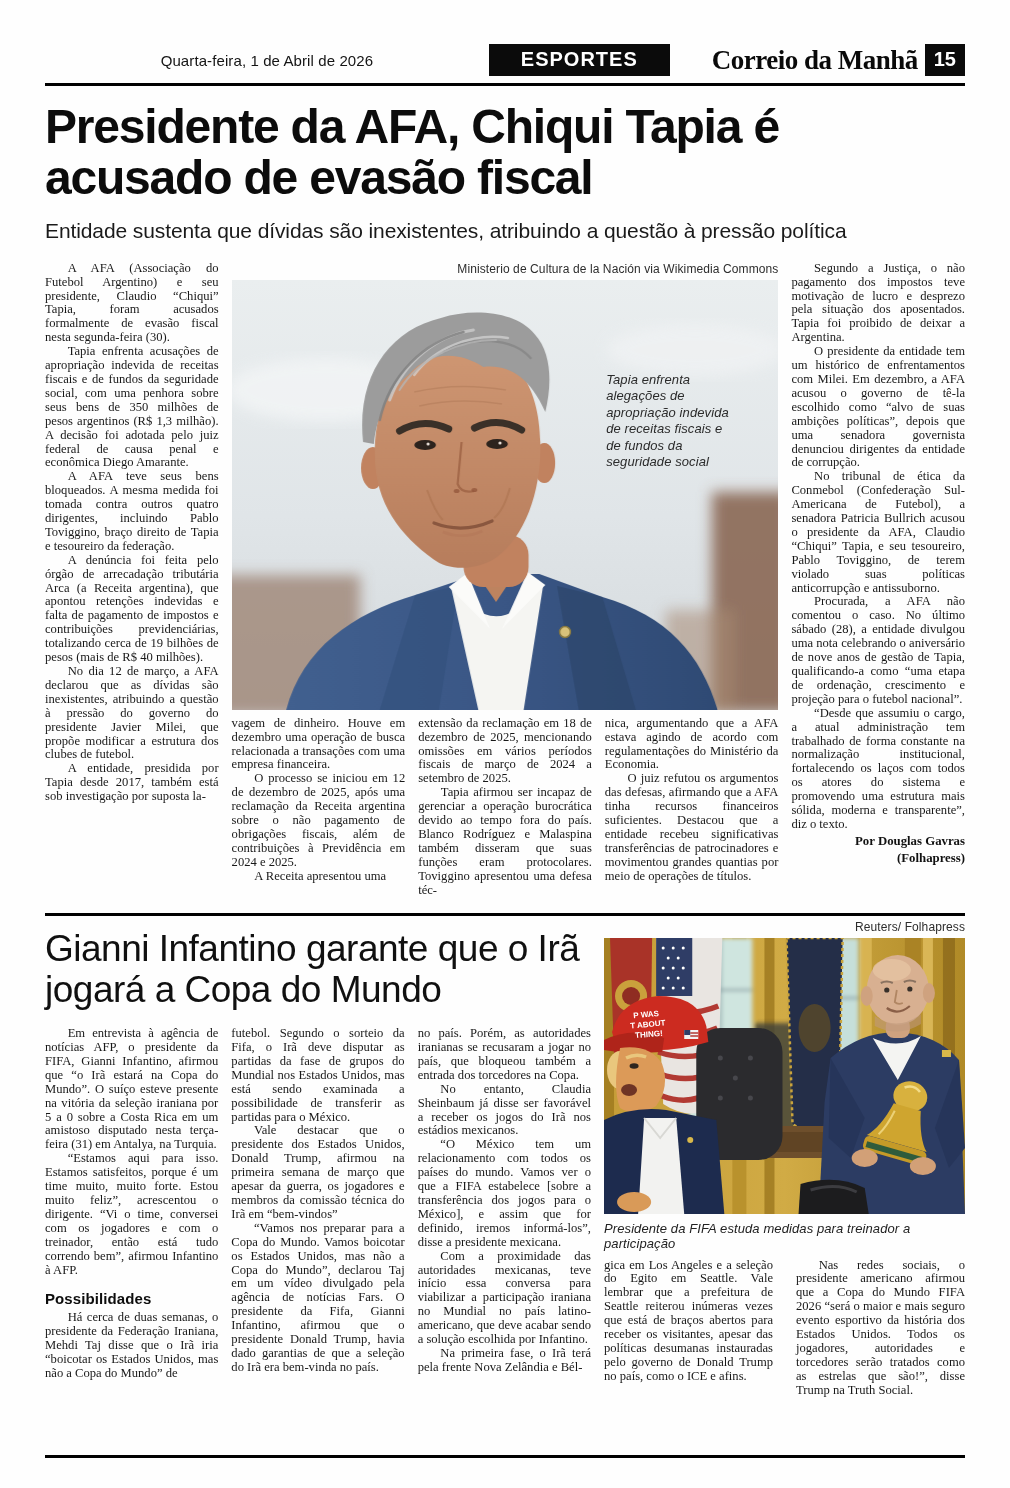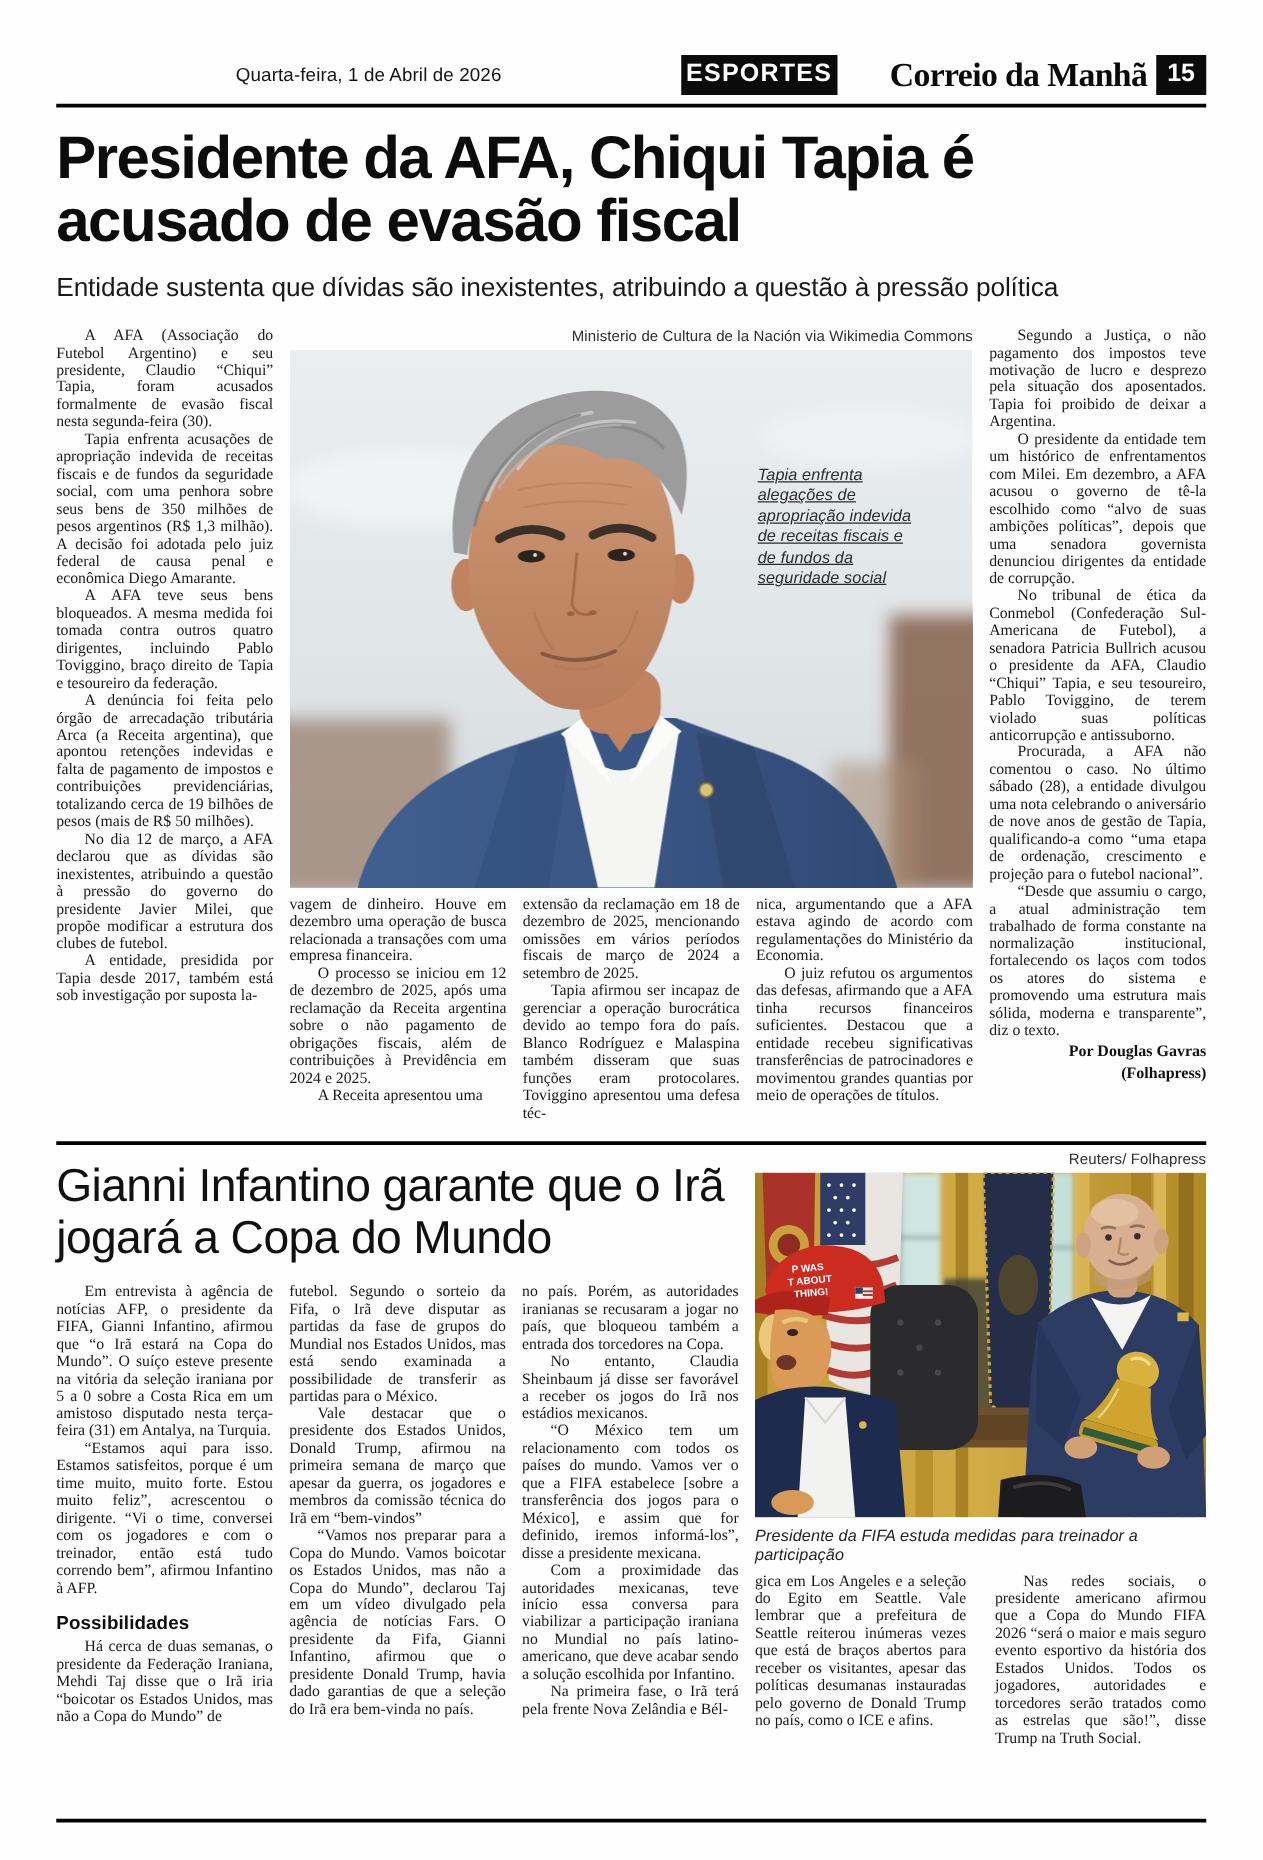--- a/index.html
+++ b/index.html
@@ -7,21 +7,21 @@
     width:1010px;height:1488px;overflow:hidden;position:relative;
     background:#fefefe;color:#161616;
     font-family:"Liberation Sans",sans-serif;
     -webkit-font-smoothing:antialiased;
   }
   .page{padding:44px 45px 0 45px;box-sizing:border-box;}
   
   .hdr{display:flex;align-items:center;height:32px;text-align:center;}
   .hdr-date{flex:1;font-size:15px;color:#141414;letter-spacing:.1px;}
   .badge{background:#0b0b0b;color:#fff;font-weight:700;}
-  .section-badge{font-size:20px;letter-spacing:1px;padding:4px 4px 5px;}
+  .section-badge{font-size:20px;letter-spacing:1px;padding:4px 32px 5px;}
   .masthead{font-family:"Liberation Serif",serif;font-weight:700;font-size:27px;
     letter-spacing:-.5px;margin:0 7px 0 42px;color:#0a0a0a;}
   .page-badge{font-size:20px;padding:4px 9px 5px;}
   .top-rule{height:3px;background:#000;margin-top:7px;}
   
   h1.headline{
     font-size:48px;line-height:1.07;font-weight:700;letter-spacing:-1.2px;
     color:#0c0c0c;margin:15px 0 0;max-width:800px;
   }
   .standfirst{font-size:21px;font-weight:400;letter-spacing:-.1px;color:#1a1a1a;margin:15px 0 0;}
@@ -31,21 +31,21 @@
   .a1-photo{grid-area:1/2/2/5;margin:0;}
   .a1-c2{grid-area:2/2/3/3;}
   .a1-c3{grid-area:2/3/3/4;}
   .a1-c4{grid-area:2/4/3/5;}
   .a1-c5{grid-area:1/5/3/6;}
   .credit{font-size:12px;color:#2d2d2d;text-align:right;letter-spacing:.1px;margin:0 0 4px;}
   .photo-frame{position:relative;height:430px;overflow:hidden;margin-bottom:7px;}
   .photo-frame svg{display:block;width:100%;height:100%;}
   .pull-quote{
     position:absolute;left:68.5%;top:92px;width:24.5%;
-    font-style:italic;font-size:13px;line-height:16.5px;color:#2b2b2b;letter-spacing:.1px;text-decoration:underline;
+    font-style:italic;font-size:13px;line-height:16.5px;color:#2b2b2b;letter-spacing:.1px;
   }
   
   .bodycol p{
     font-family:"Liberation Serif",serif;font-size:12.6px;line-height:13.9px;
     text-align:justify;margin:0;text-indent:1.8em;color:#181818;
   }
   .bodycol p.cont{text-indent:0;}
   .byline{font-family:"Liberation Serif",serif;font-weight:700;font-size:12.8px;
     line-height:15px;text-align:right;margin-top:2px;color:#111;}
   
@@ -81,21 +81,21 @@
   <section>
     <h1 class="headline">Presidente da AFA, Chiqui Tapia é acusado de evasão fiscal</h1>
     <p class="standfirst">Entidade sustenta que dívidas são inexistentes, atribuindo a questão à pressão política</p>
 
     <div class="a1-grid">
 
       <div class="bodycol a1-c1">
         <p>A AFA (Associação do Futebol Argentino) e seu presidente, Claudio “Chiqui” Tapia, foram acusados formalmente de evasão fiscal nesta segunda-feira (30).</p>
         <p>Tapia enfrenta acusações de apropriação indevida de receitas fiscais e de fundos da seguridade social, com uma penhora sobre seus bens de 350 milhões de pesos argentinos (R$ 1,3 milhão). A decisão foi adotada pelo juiz federal de causa penal e econômica Diego Amarante.</p>
         <p>A AFA teve seus bens bloqueados. A mesma medida foi tomada contra outros quatro dirigentes, incluindo Pablo Toviggino, braço direito de Tapia e tesoureiro da federação.</p>
-        <p>A denúncia foi feita pelo órgão de arrecadação tributária Arca (a Receita argentina), que apontou retenções indevidas e falta de pagamento de impostos e contribuições previdenciárias, totalizando cerca de 19 bilhões de pesos (mais de R$ 50 milhões).</p>
+        <p>A denúncia foi feita pelo órgão de arrecadação tributária Arca (a Receita argentina), que apontou retenções indevidas e falta de pagamento de impostos e contribuições previdenciárias, totalizando cerca de 19 bilhões de pesos (mais de R$ 40 milhões).</p>
         <p>No dia 12 de março, a AFA declarou que as dívidas são inexistentes, atribuindo a questão à pressão do governo do presidente Javier Milei, que propõe modificar a estrutura dos clubes de futebol.</p>
         <p>A entidade, presidida por Tapia desde 2017, também está sob investigação por suposta la-</p>
       </div>
 
       <figure class="a1-photo">
         <figcaption class="credit">Ministerio de Cultura de la Nación via Wikimedia Commons</figcaption>
         <div class="photo-frame">
           <svg viewBox="0 0 555 430" preserveAspectRatio="none" aria-hidden="true">
             <defs>
               <linearGradient id="sky1" x1="0" y1="0" x2="0" y2="1">

